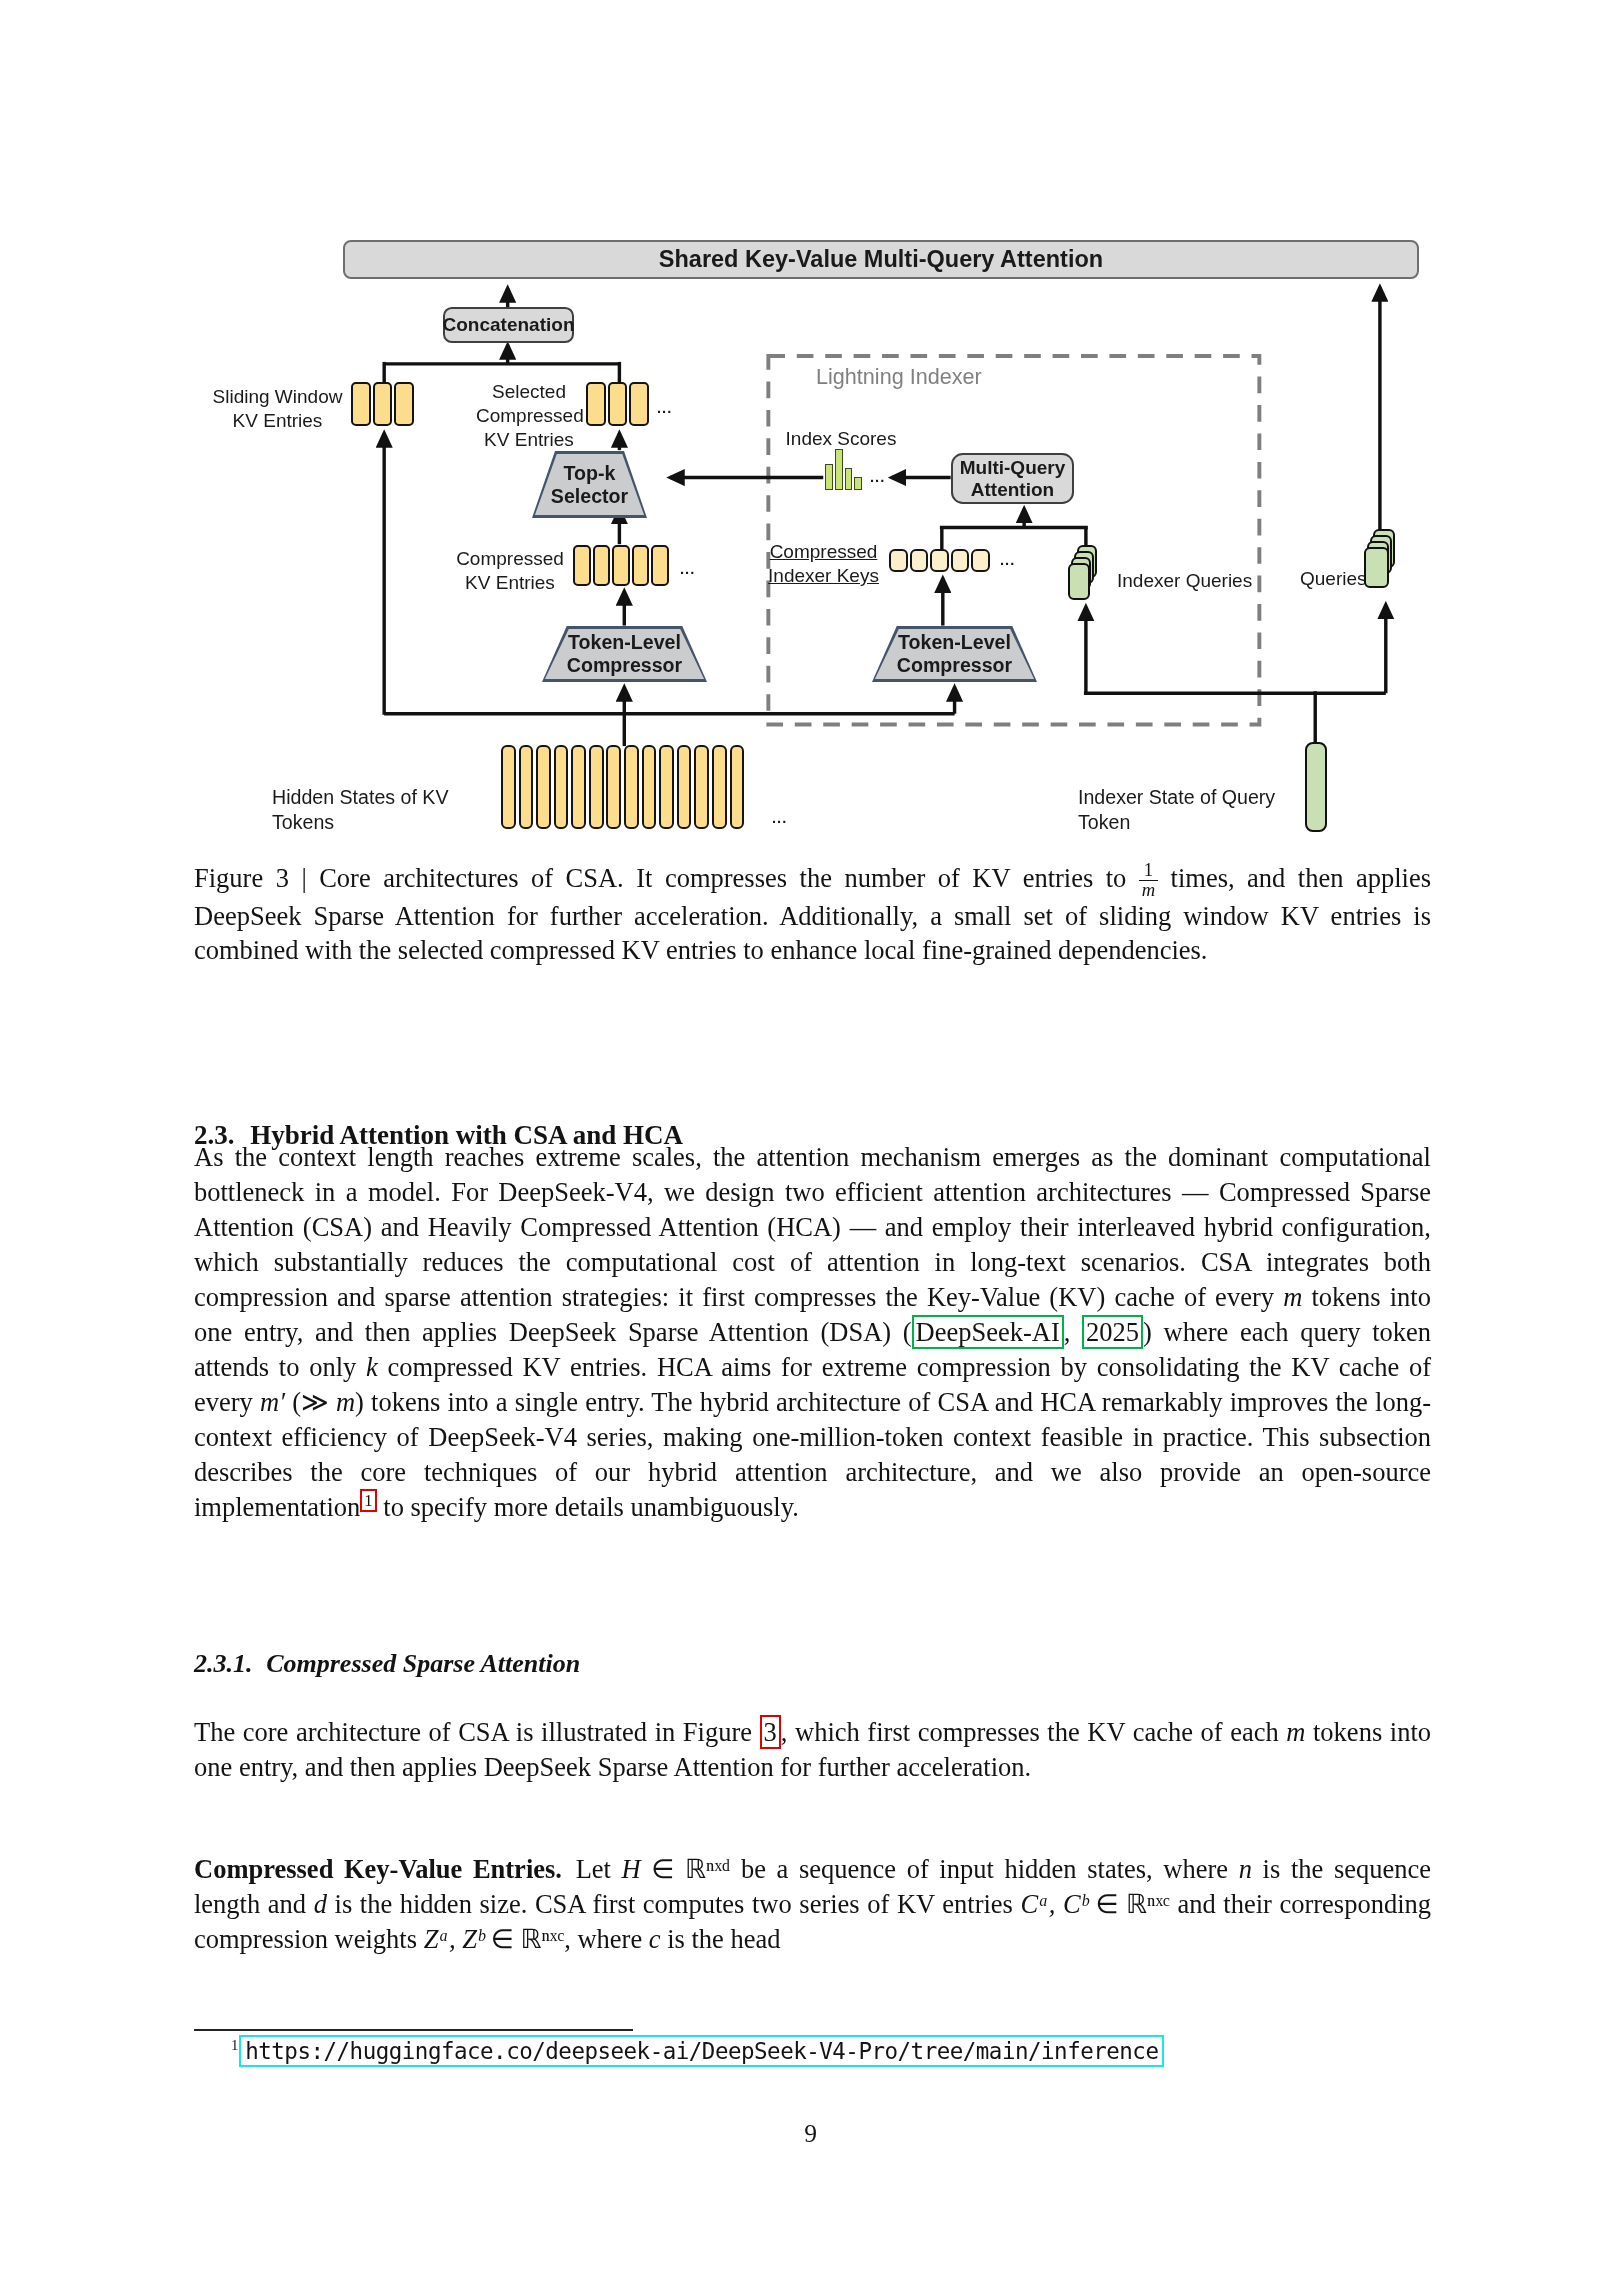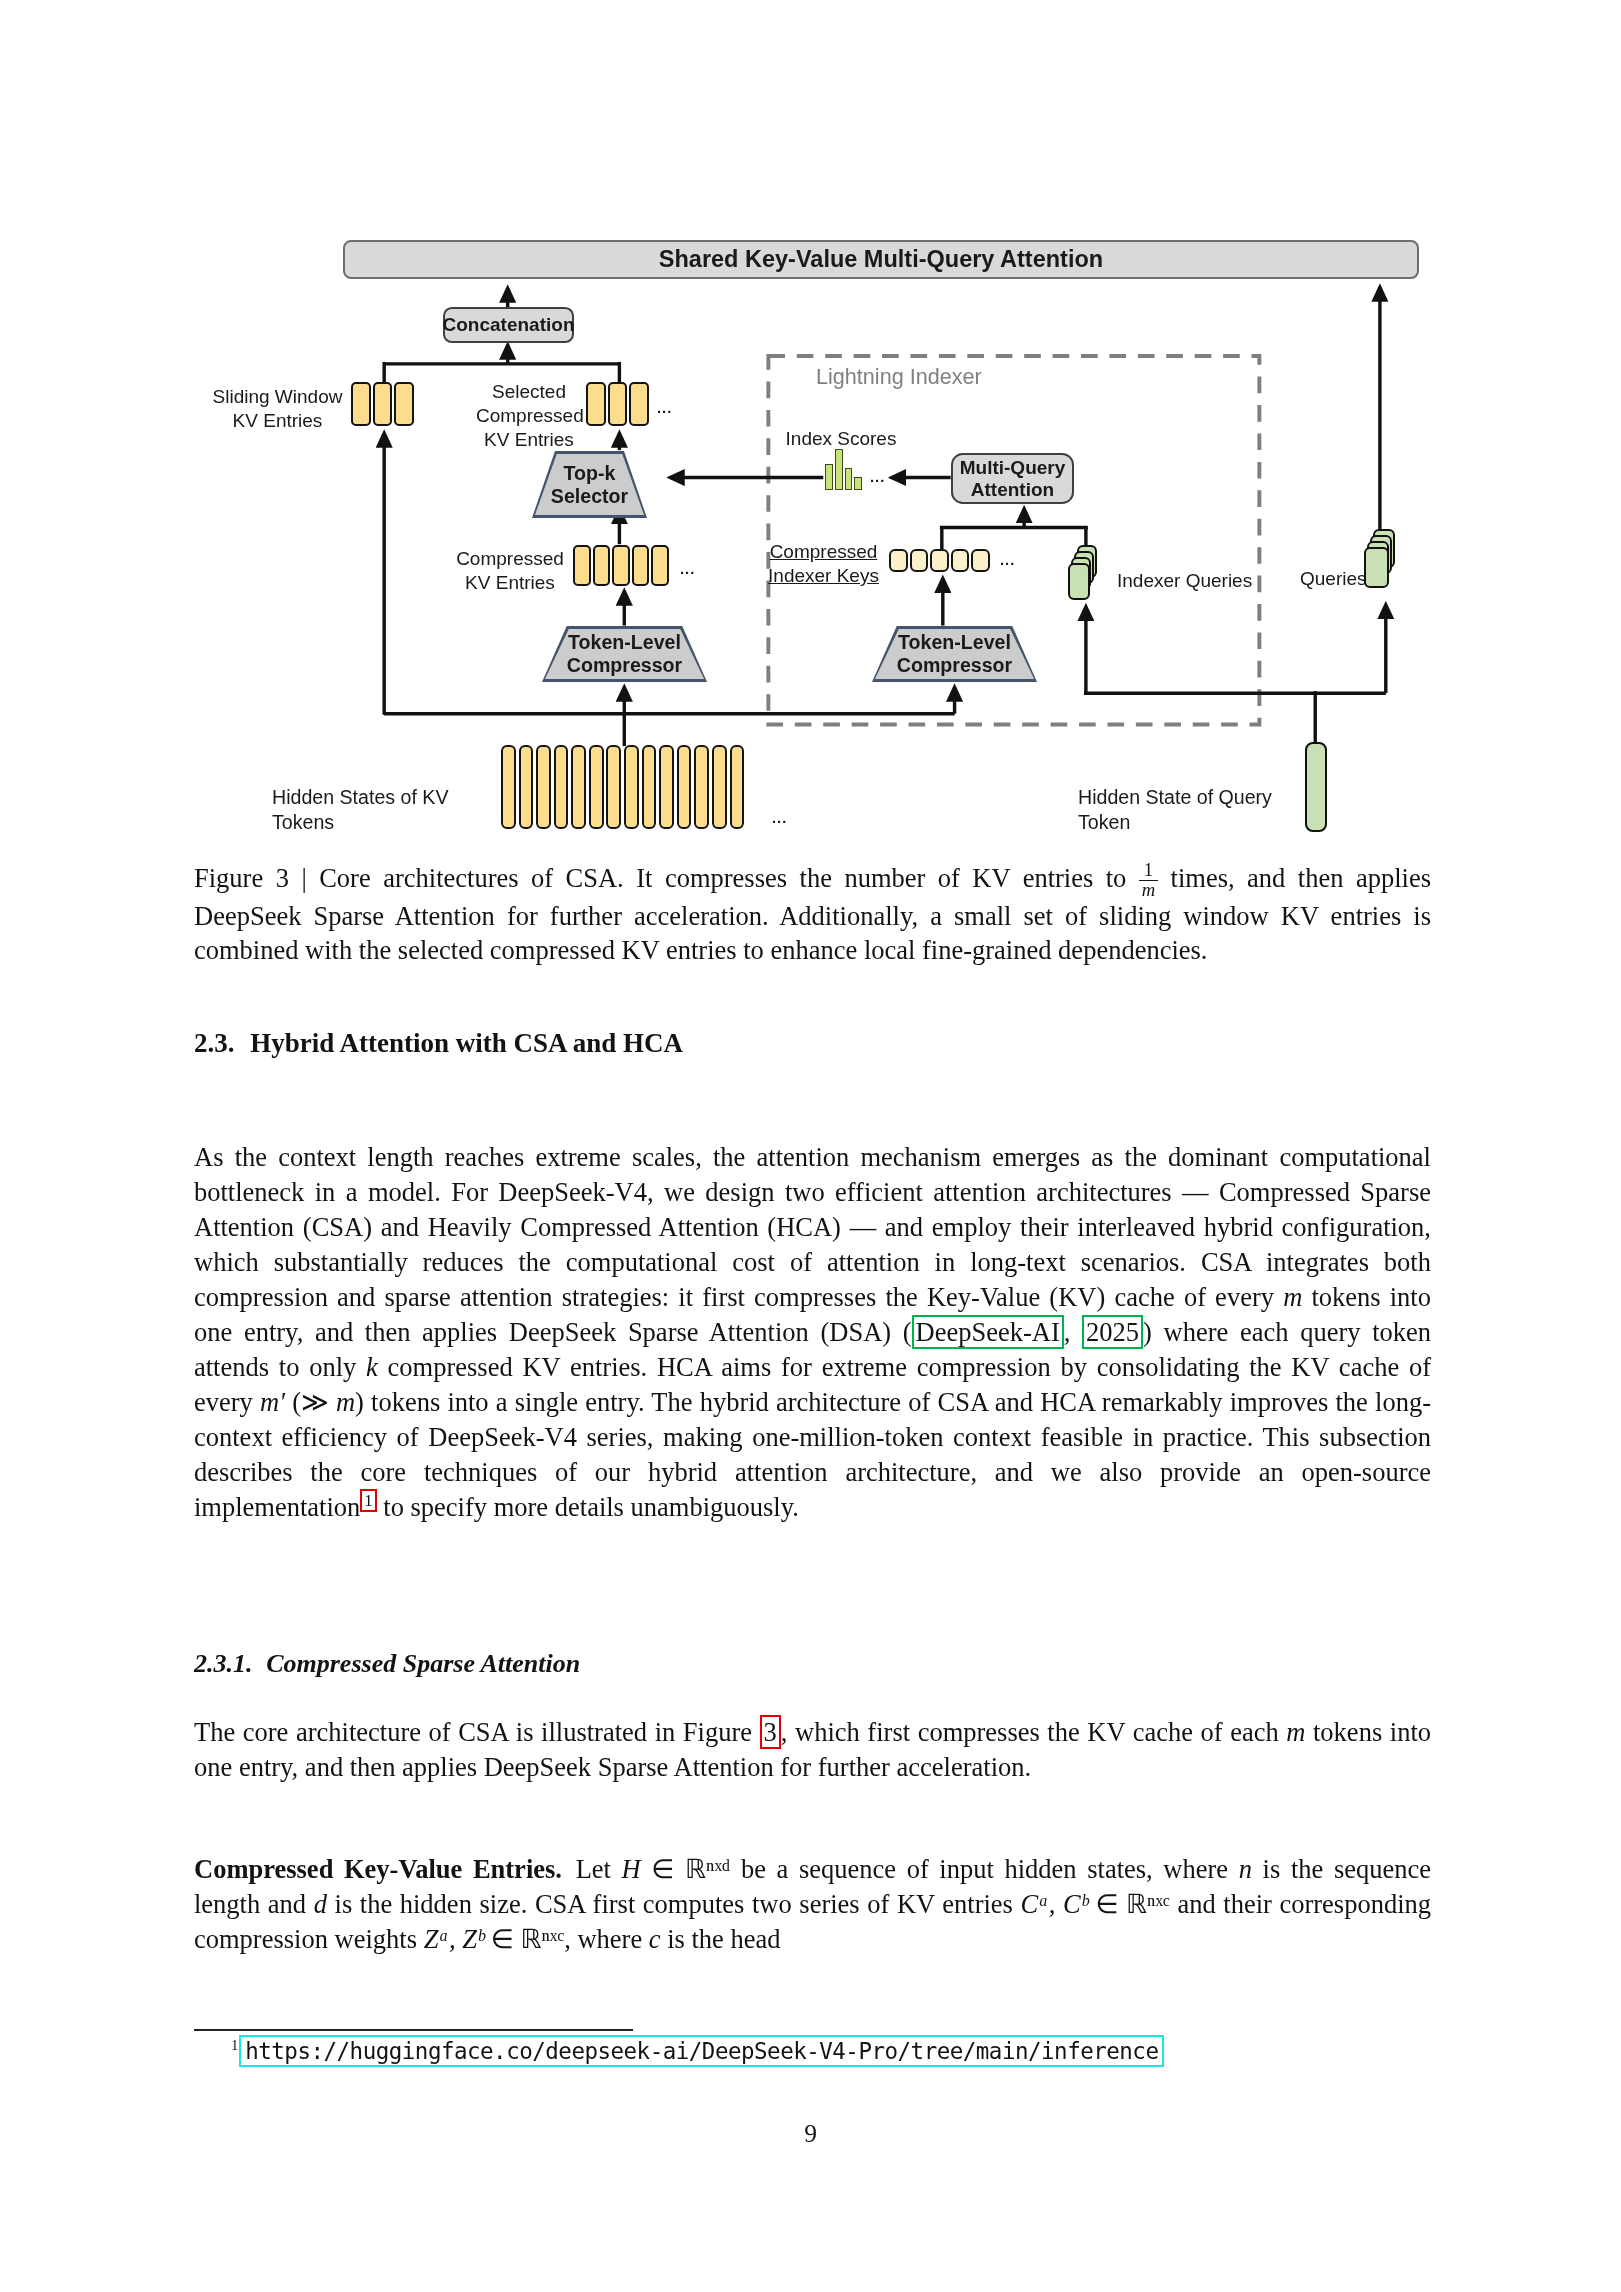--- a/index.html
+++ b/index.html
@@ -221,29 +221,29 @@
       <div class="cell hid"></div>
       <div class="cell hid"></div>
       <div class="cell hid"></div>
       <div class="cell hid"></div>
       <div class="cell hid"></div>
       <div class="cell hid"></div>
       <div class="cell hid"></div>
     </div>
     <div class="dots" style="left:772px;top:810px;">...</div>
 
-    <div class="figlabel left" style="left:1078px;top:785px;width:235px;font-size:19.6px;">Hidden State of Query Token</div>
+    <div class="figlabel left" style="left:1078px;top:785px;width:235px;font-size:19.6px;">Indexer State of Query Token</div>
     <div class="pill" style="left:1305px;top:742px;width:21.6px;height:90px;"></div>
   </div>
 
   <div class="textblock caption" style="top:861px;">
     <span>Figure 3 | Core architectures of CSA. It compresses the number of KV entries to </span><span class="frac"><span class="num">1</span><span class="den">m</span></span><span> times, and then applies DeepSeek Sparse Attention for further acceleration. Additionally, a small set of sliding window KV entries is combined with the selected compressed KV entries to enhance local fine-grained dependencies.</span>
   </div>
 
-  <div class="h-sec" style="top:1028px;">
+  <div class="h-sec" style="top:1120px;">
     <span class="num">2.3.</span><span>Hybrid Attention with CSA and HCA</span>
   </div>
 
   <div class="textblock" style="top:1140px;">
     <span>As the context length reaches extreme scales, the attention mechanism emerges as the dominant computational bottleneck in a model. For DeepSeek-V4, we design two efficient attention architectures — Compressed Sparse Attention (CSA) and Heavily Compressed Attention (HCA) — and employ their interleaved hybrid configuration, which substantially reduces the computational cost of attention in long-text scenarios. CSA integrates both compression and sparse attention strategies: it first compresses the Key-Value (KV) cache of every </span><span class="ital">m</span><span> tokens into one entry, and then applies DeepSeek Sparse Attention (DSA) (</span><span class="citebox">DeepSeek-AI</span><span>, </span><span class="citebox">2025</span><span>) where each query token attends to only </span><span class="ital">k</span><span> compressed KV entries. HCA aims for extreme compression by consolidating the KV cache of every </span><span class="ital">m′</span><span> (≫ </span><span class="ital">m</span><span>) tokens into a single entry. The hybrid architecture of CSA and HCA remarkably improves the long-context efficiency of DeepSeek-V4 series, making one-million-token context feasible in practice. This subsection describes the core techniques of our hybrid attention architecture, and we also provide an open-source implementation</span><span class="fnref">1</span><span> to specify more details unambiguously.</span>
   </div>
 
   <div class="h-subsec" style="top:1649px;">
     <span class="num">2.3.1.</span><span>Compressed Sparse Attention</span>
   </div>

